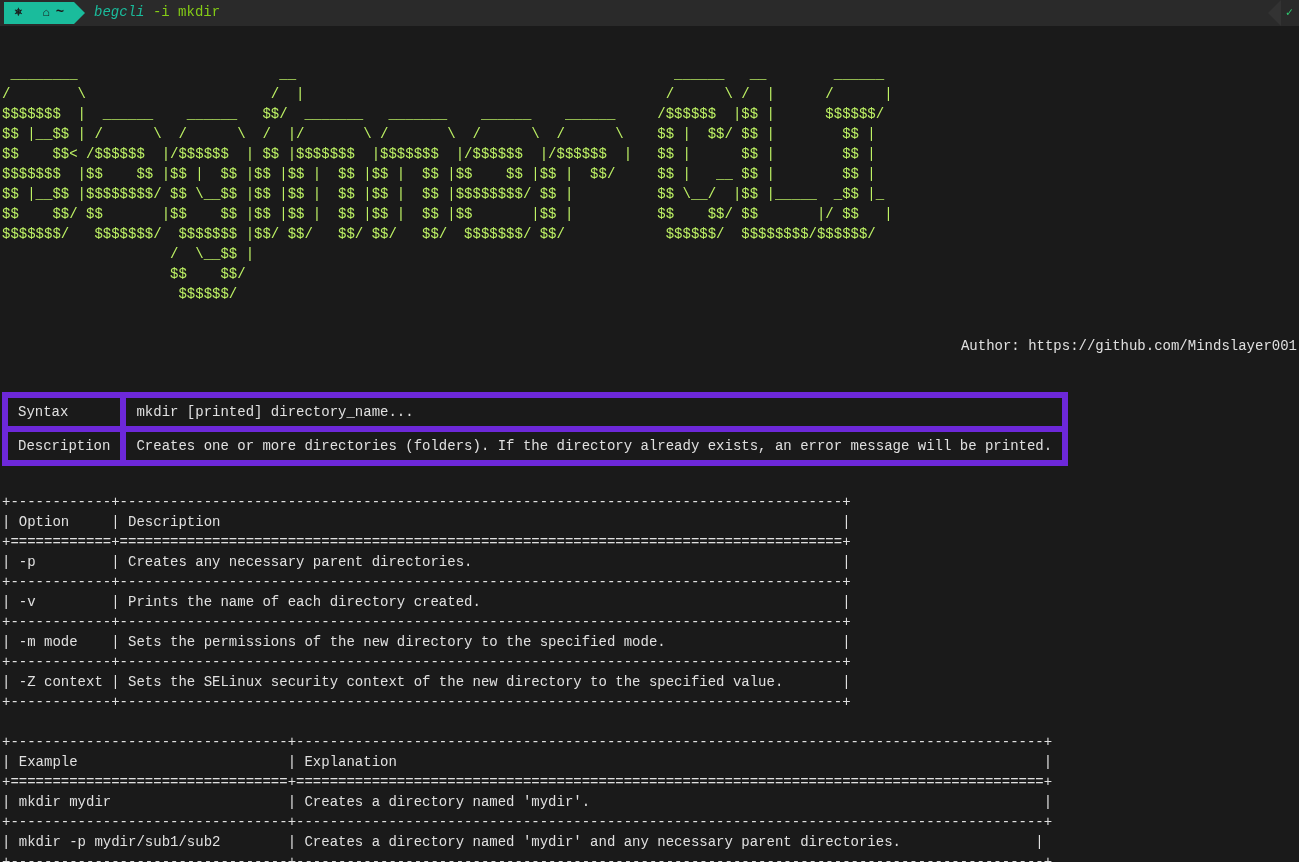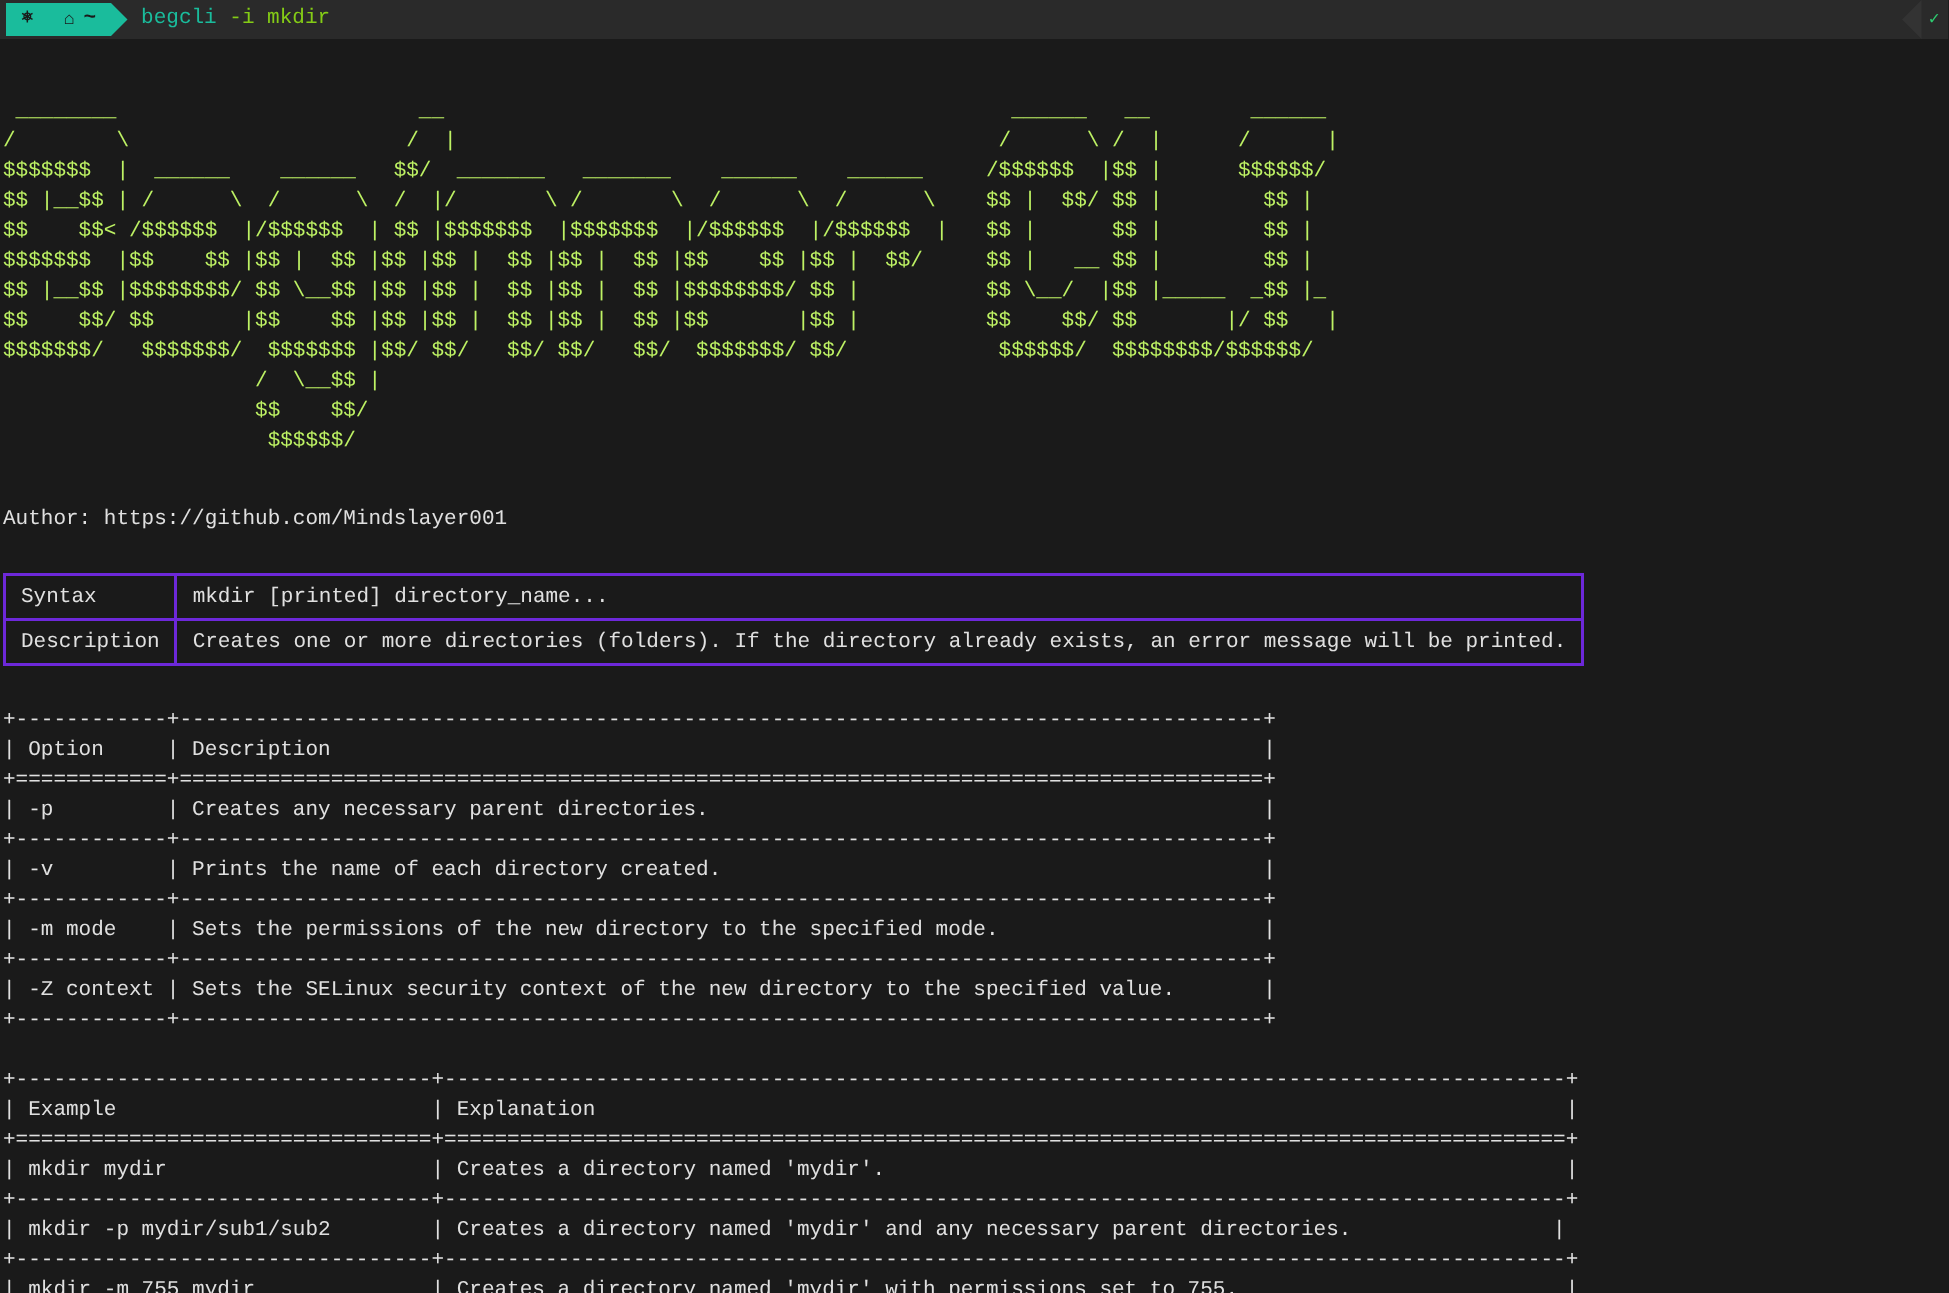--- a/index.html
+++ b/index.html
@@ -42,21 +42,21 @@
   border-left: 11px solid #1abc9c;
   z-index: 2;
 }
 .tab-logo { font-weight: bold; }
 .tab-home { font-size: 12px; }
 .tab-tilde { font-size: 14px; font-weight: bold; }
 .cmd-area {
   margin-left: 18px;
   color: #e0e0e0;
 }
-.cmd-name { color: #1abc9c; }
+.cmd-name { color: #1abc9c; font-style: italic; }
 .cmd-args { color: #84cc16; }
 .status-right {
   position: absolute;
   right: 6px;
   color: #2ecc71;
   font-size: 12px;
 }
 .status-arrow {
   position: absolute;
   right: 18px;
@@ -71,27 +71,27 @@
   padding: 2px 2px;
   white-space: pre;
   font-size: 14px;
   line-height: 20px;
 }
 .ascii-art {
   color: #bef264;
   margin-top: 16px;
   margin-bottom: 12px;
 }
-.author-line { margin-bottom: 6px; }
+.author-line { margin-bottom: 16px; text-align: right; }
 table.syntax-table {
   border-collapse: collapse;
   margin-bottom: 6px;
 }
 table.syntax-table td {
-  border: 2px solid #6d28d9;
+  border: 6px solid #6d28d9;
   padding: 4px 10px;
   white-space: pre;
 }
 .ascii-table { color: #e0e0e0; }
 </style>
 </head>
 <body>
 
 <div class="titlebar">
   <div class="tab">

